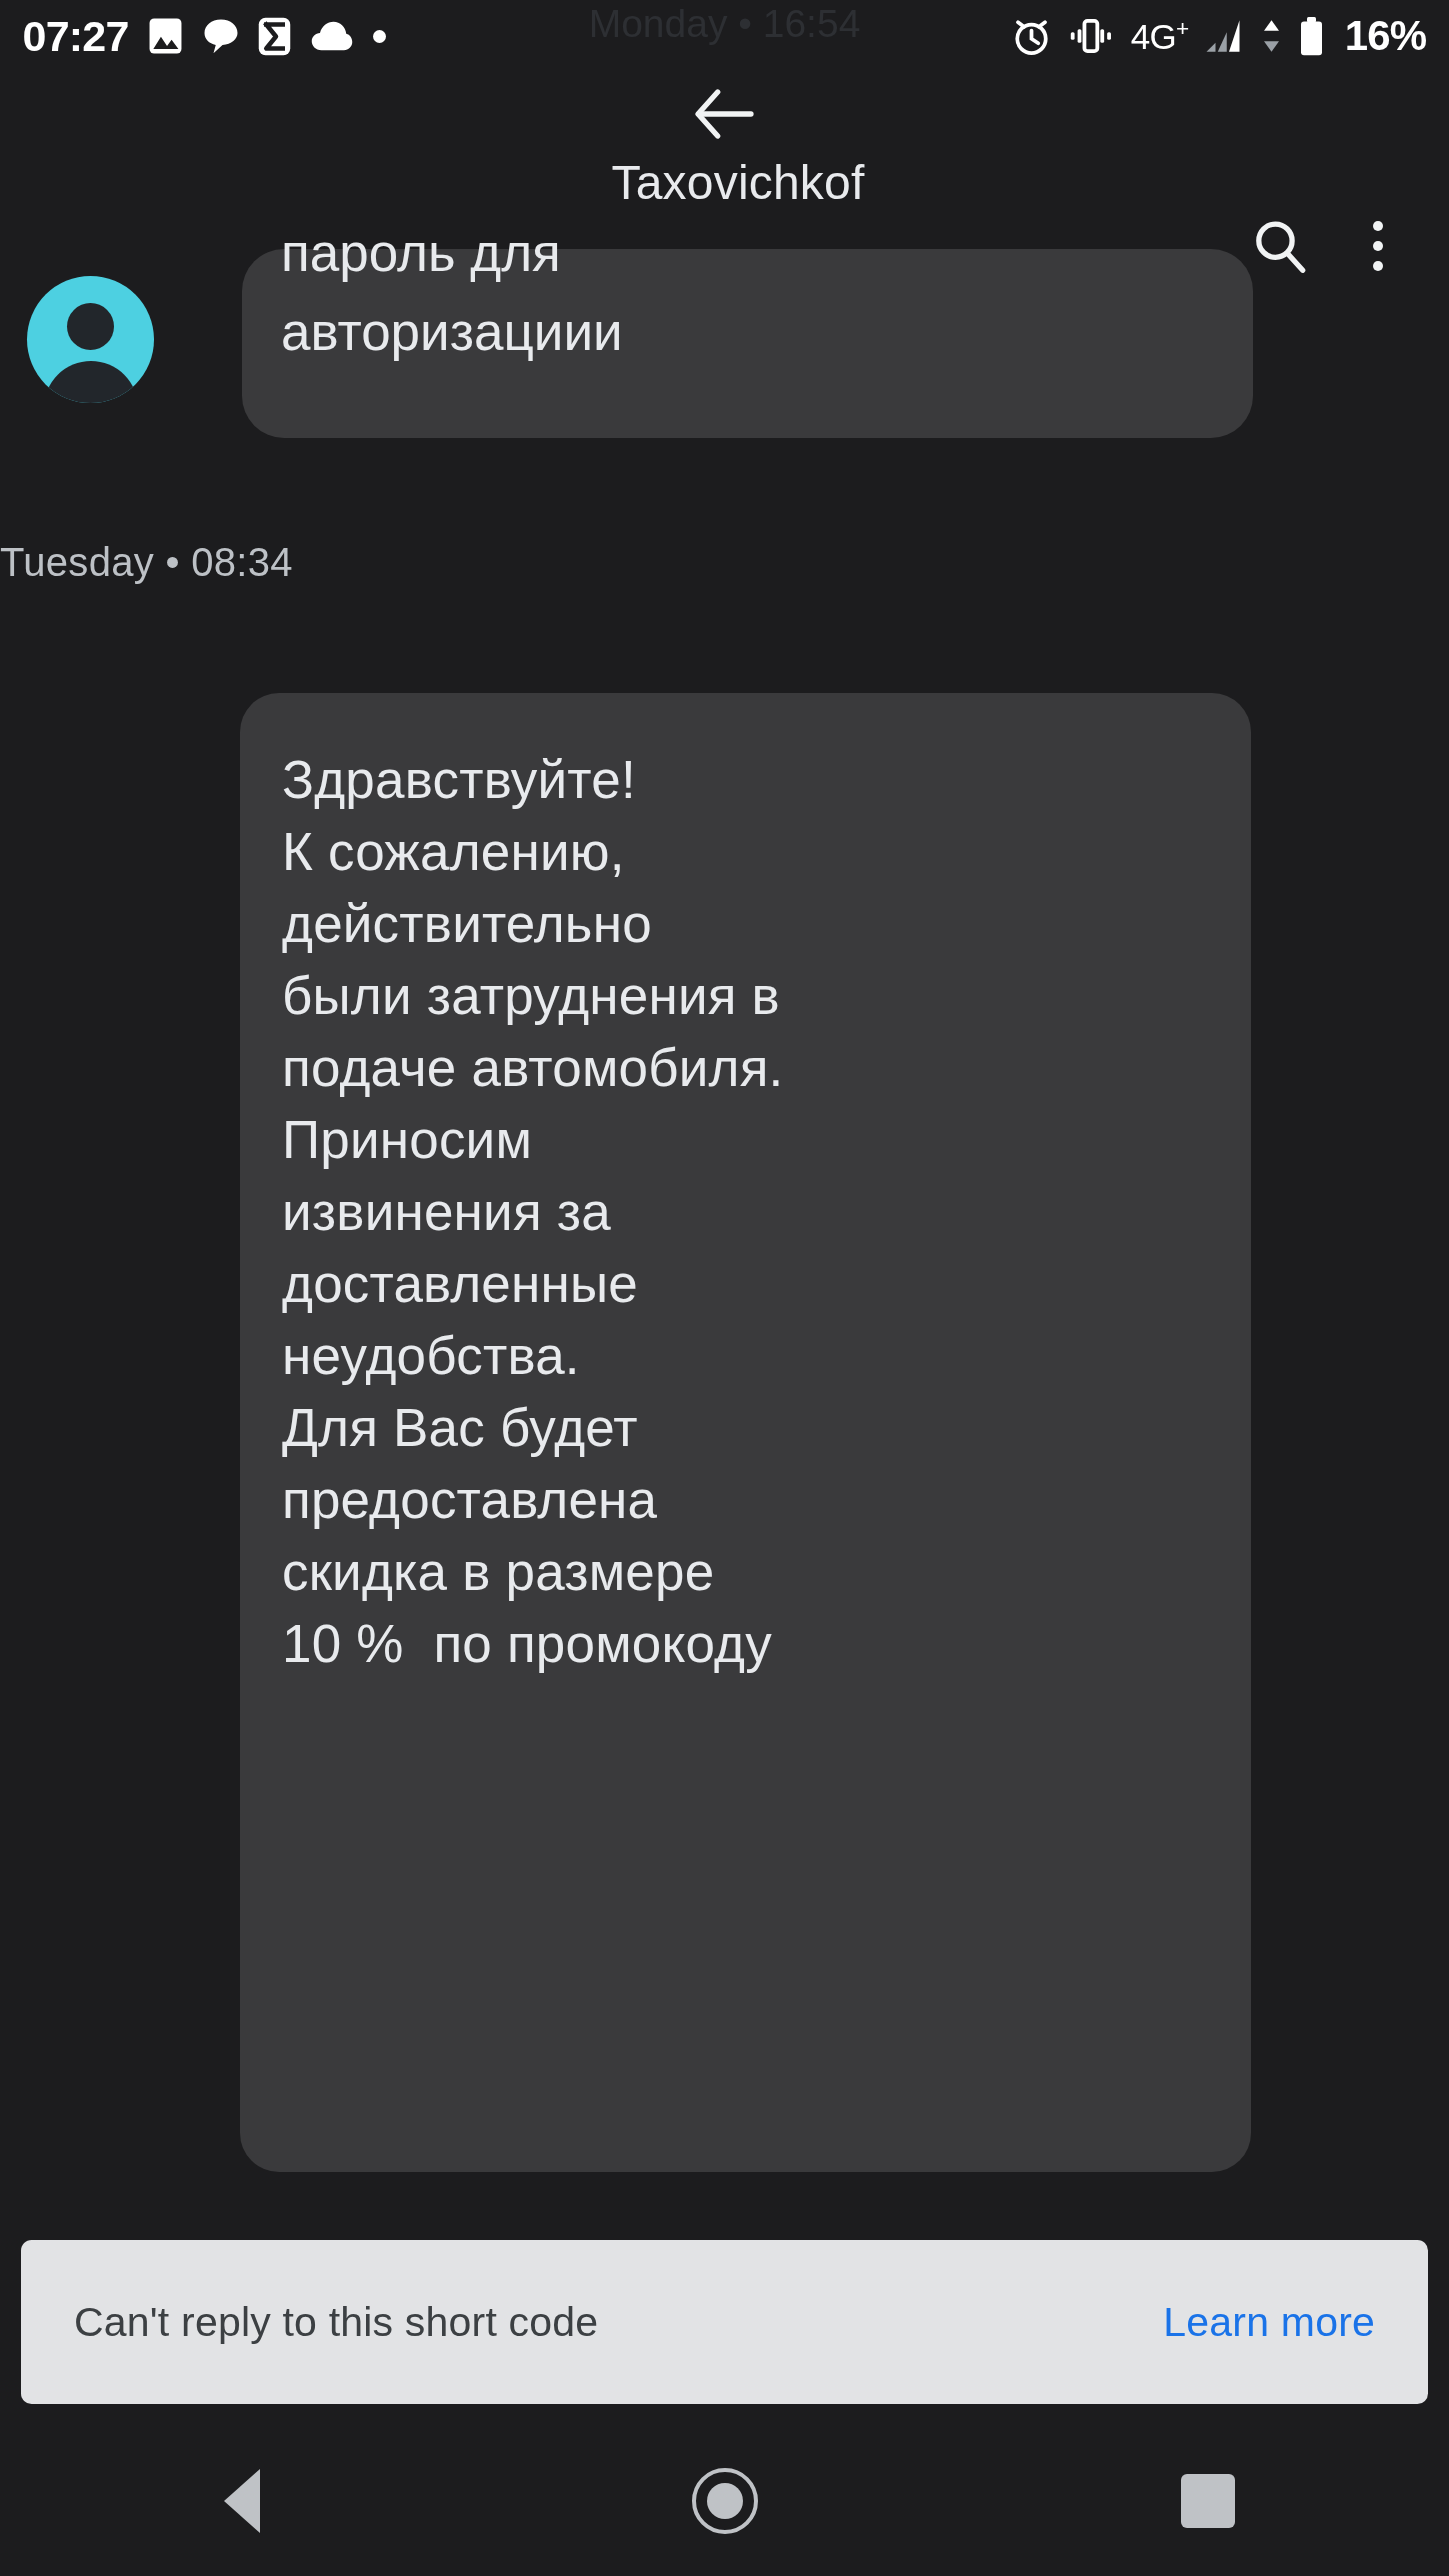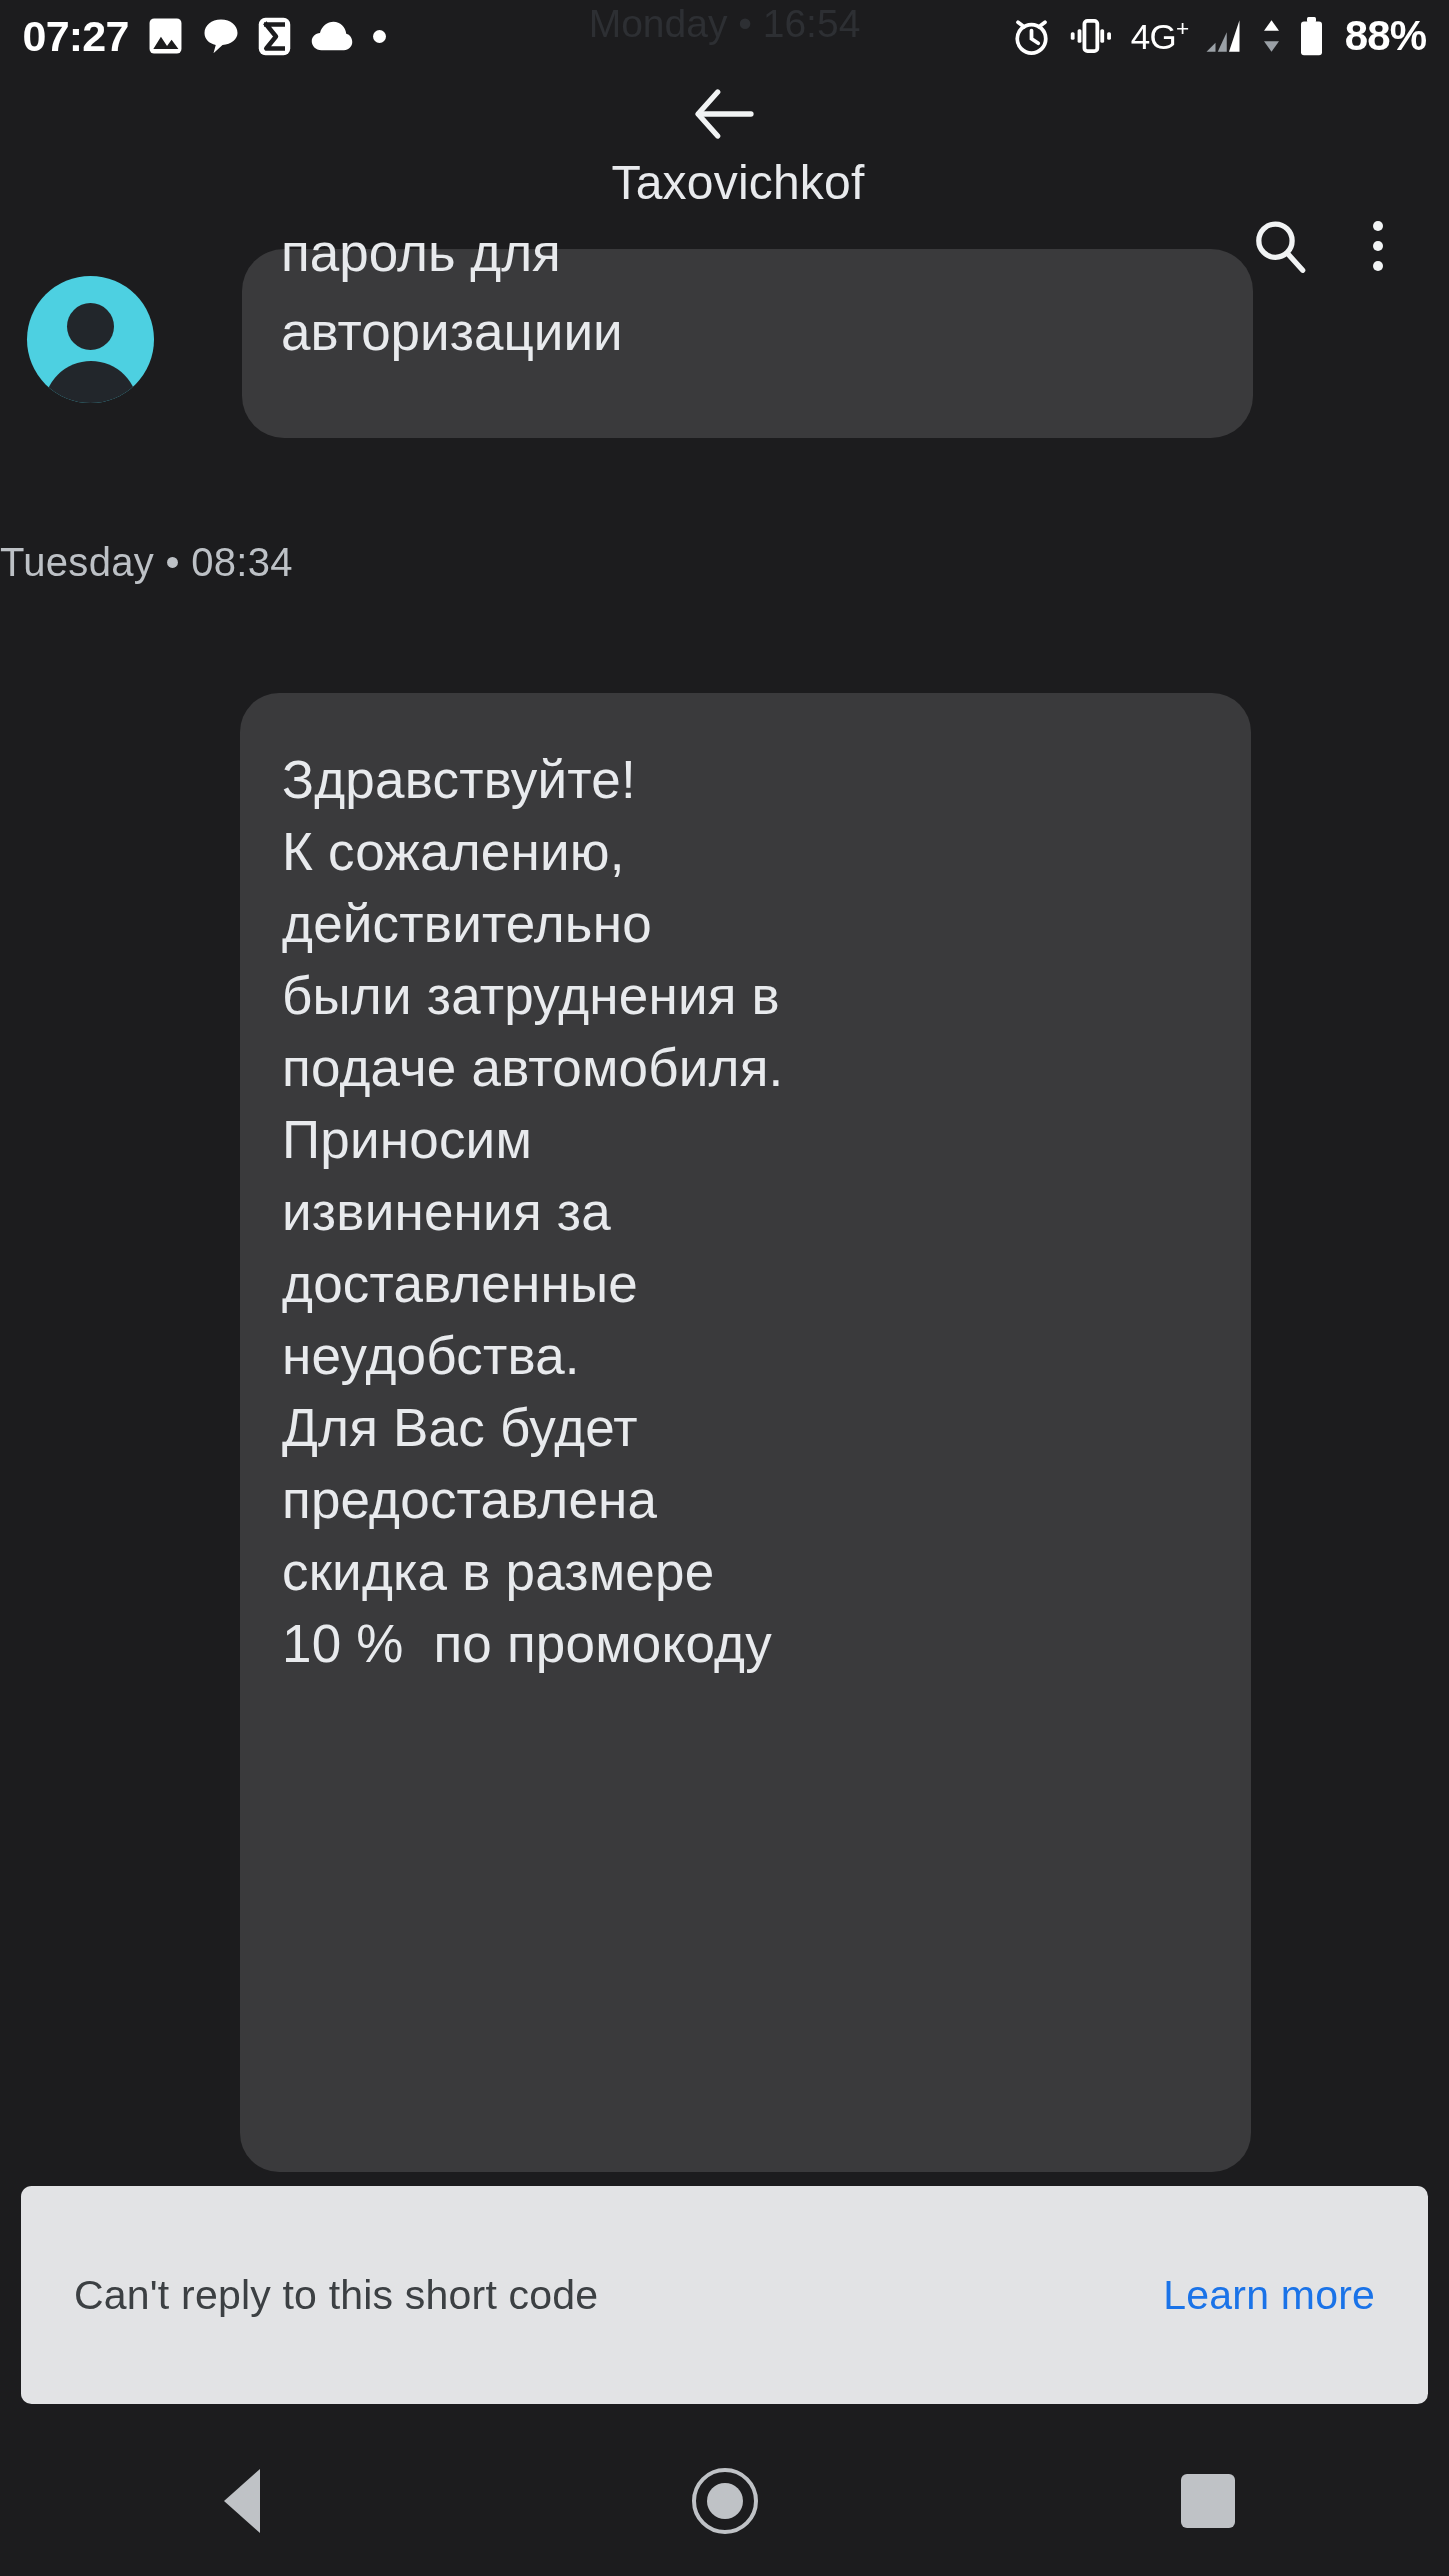--- a/index.html
+++ b/index.html
@@ -182,21 +182,21 @@
     line-height:72px;
     white-space:pre-wrap;
     word-break:normal;
     letter-spacing:0.2px;
   }
 
   
   #short-code-banner {
     position:absolute;
     left:21px; bottom:172px;
-    width:1407px; height:218px;
+    width:1407px; height:164px;
     background:#e2e3e5;
     border-radius:10.6px;
     display:flex; align-items:center;
     padding:0 53px;
     z-index:45;
   }
   #short-code-text {
     color:#3c4043;
     font-size:41px;
     font-weight:400;
@@ -333,21 +333,21 @@
         <path d="M32 46 L46 46 L46 4 Z" fill="#ffffff"></path>
       </svg>
       <svg class="sb-ico" width="21" height="38" viewBox="0 0 28 50">
         <path d="M14 4 L24 18 L4 18 Z" fill="#ffffff"></path>
         <path d="M14 46 L4 32 L24 32 Z" fill="#9aa0a6"></path>
       </svg>
       <svg class="sb-ico" width="27" height="41" viewBox="0 0 36 54">
         <rect x="12" y="1" width="12" height="7" rx="2" fill="#ffffff"></rect>
         <rect x="4" y="7" width="28" height="45" rx="4" fill="#ffffff"></rect>
       </svg>
-      <span class="sb-battery-pct">88%</span>
+      <span class="sb-battery-pct">16%</span>
     </div>
   </div>
 
   <div id="date-divider">
     <span>Tuesday • 08:34</span>
   </div>
 
   <div id="msg-bubble">
     <div id="msg-text">Здравствуйте!
 К сожалению,

